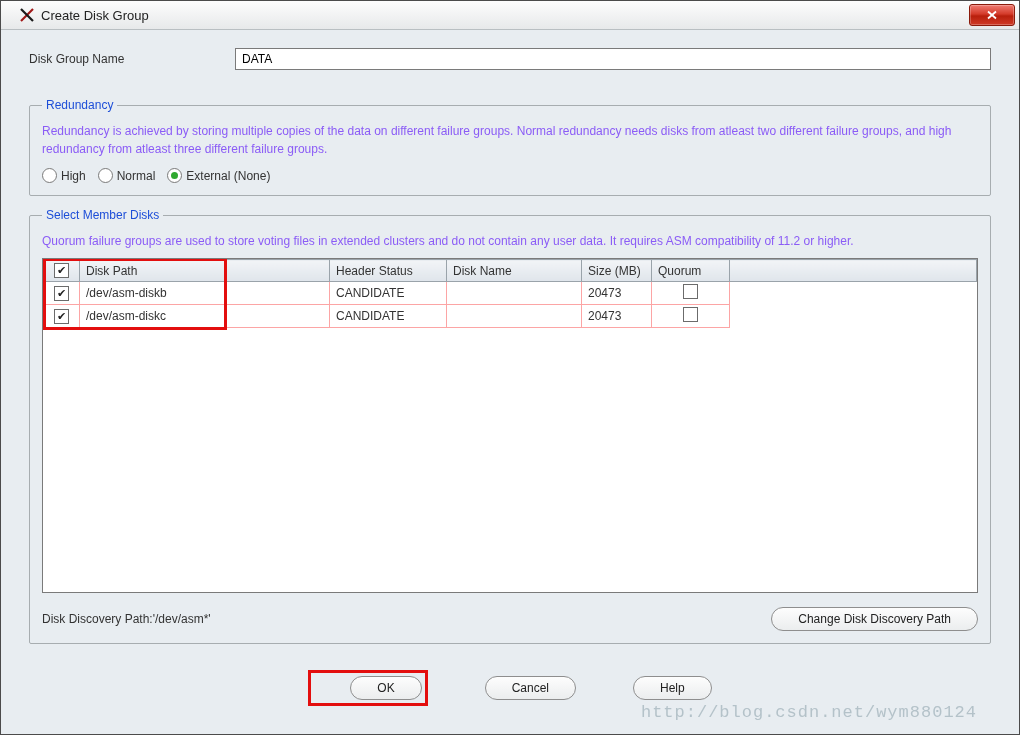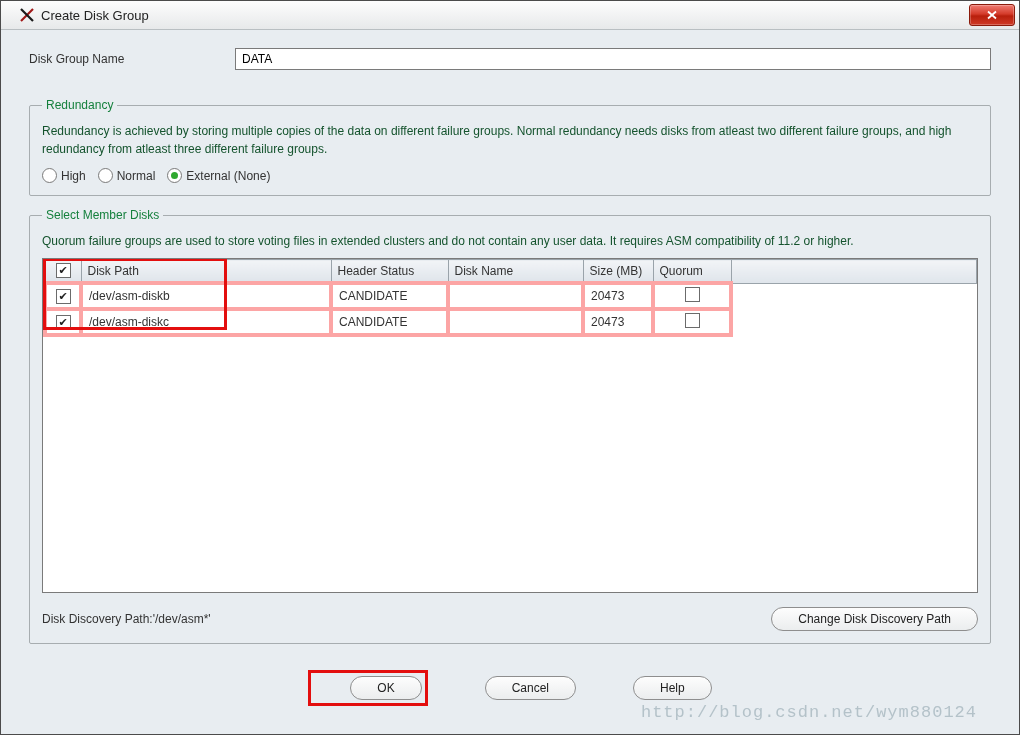--- a/index.html
+++ b/index.html
@@ -86,25 +86,25 @@
 
   
   fieldset.group {
     border: 1px solid #a7adb0;
     border-radius: 2px;
     margin: 0 0 12px 0;
     padding: 10px 12px 12px 12px;
   }
   fieldset.group > legend {
     padding: 0 4px;
-    color: #15803d;
+    color: #1d4ed8;
   }
 
   .desc {
-    color: #14532d;
+    color: #8b5cf6;
     line-height: 1.5;
     margin-bottom: 10px;
   }
 
   
   .radios { display: flex; align-items: center; gap: 6px; }
   .radio-item { display: inline-flex; align-items: center; margin-right: 6px; }
   .radio {
     width: 13px; height: 13px; border: 1px solid #7a7a7a; border-radius: 50%;
     margin-right: 4px; display: inline-flex; align-items: center; justify-content: center;
@@ -135,21 +135,21 @@
   table.disks th {
     background: linear-gradient(to bottom, #f2f4f7, #dfe5eb);
     border: 1px solid #9aa3aa;
     font-weight: normal;
     text-align: left;
     padding: 3px 6px;
     height: 22px;
     box-sizing: border-box;
   }
   table.disks td {
-    border: 4px solid #fca5a5;
+    border: 1px solid #fca5a5;
     padding: 2px 6px;
     height: 20px;
     box-sizing: border-box;
     background: #fff;
   }
   
   col.c-chk  { width: 36px; }
   col.c-path { width: 250px; }
   col.c-hs   { width: 117px; }
   col.c-name { width: 135px; }

